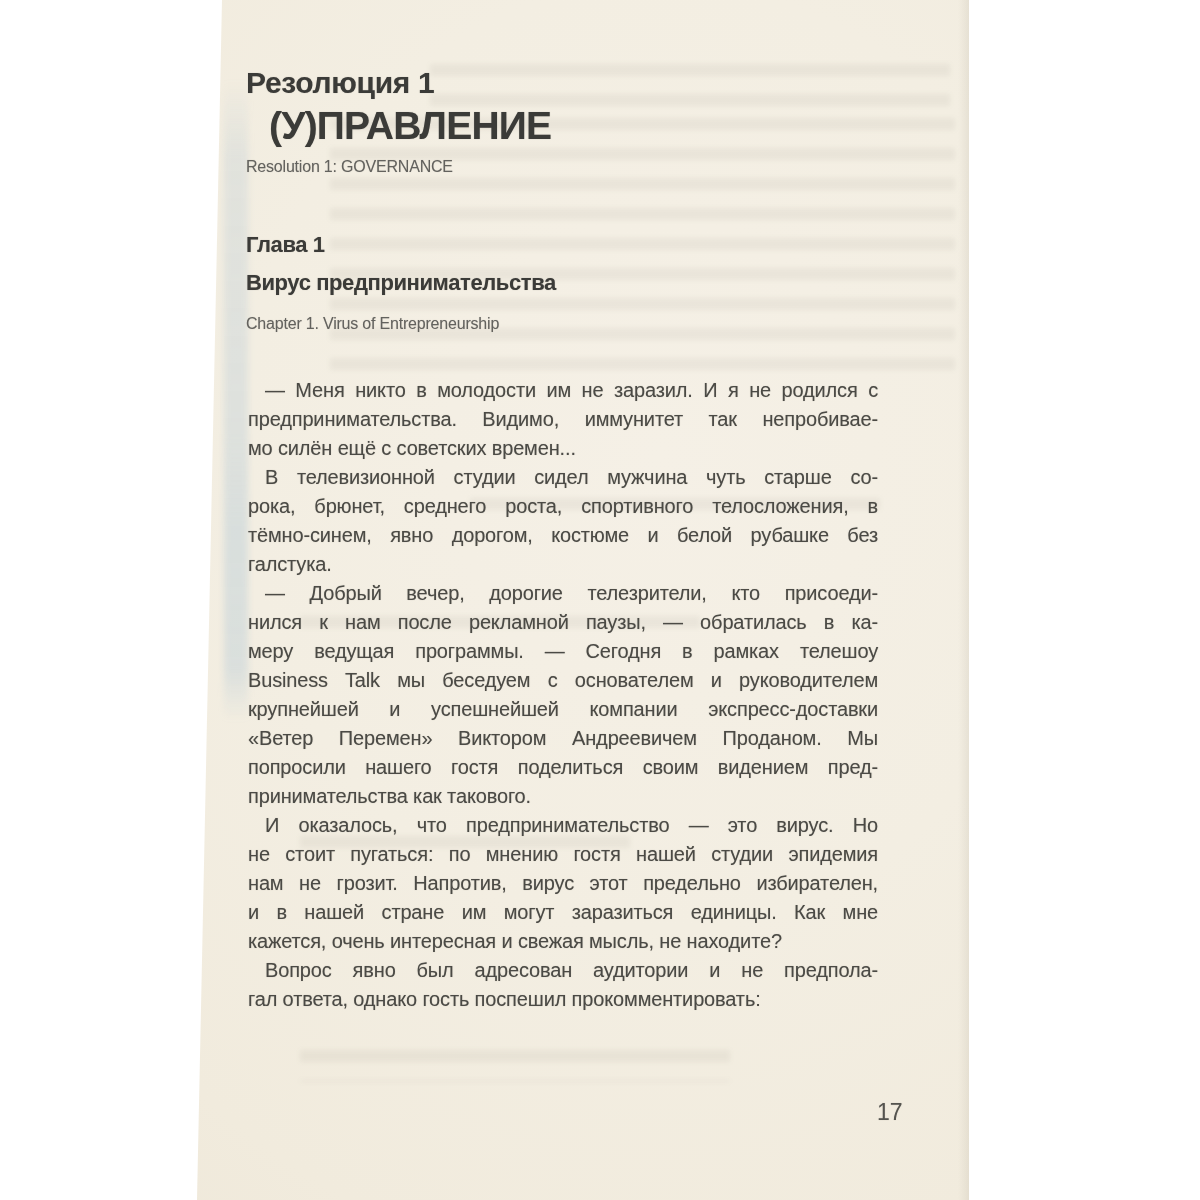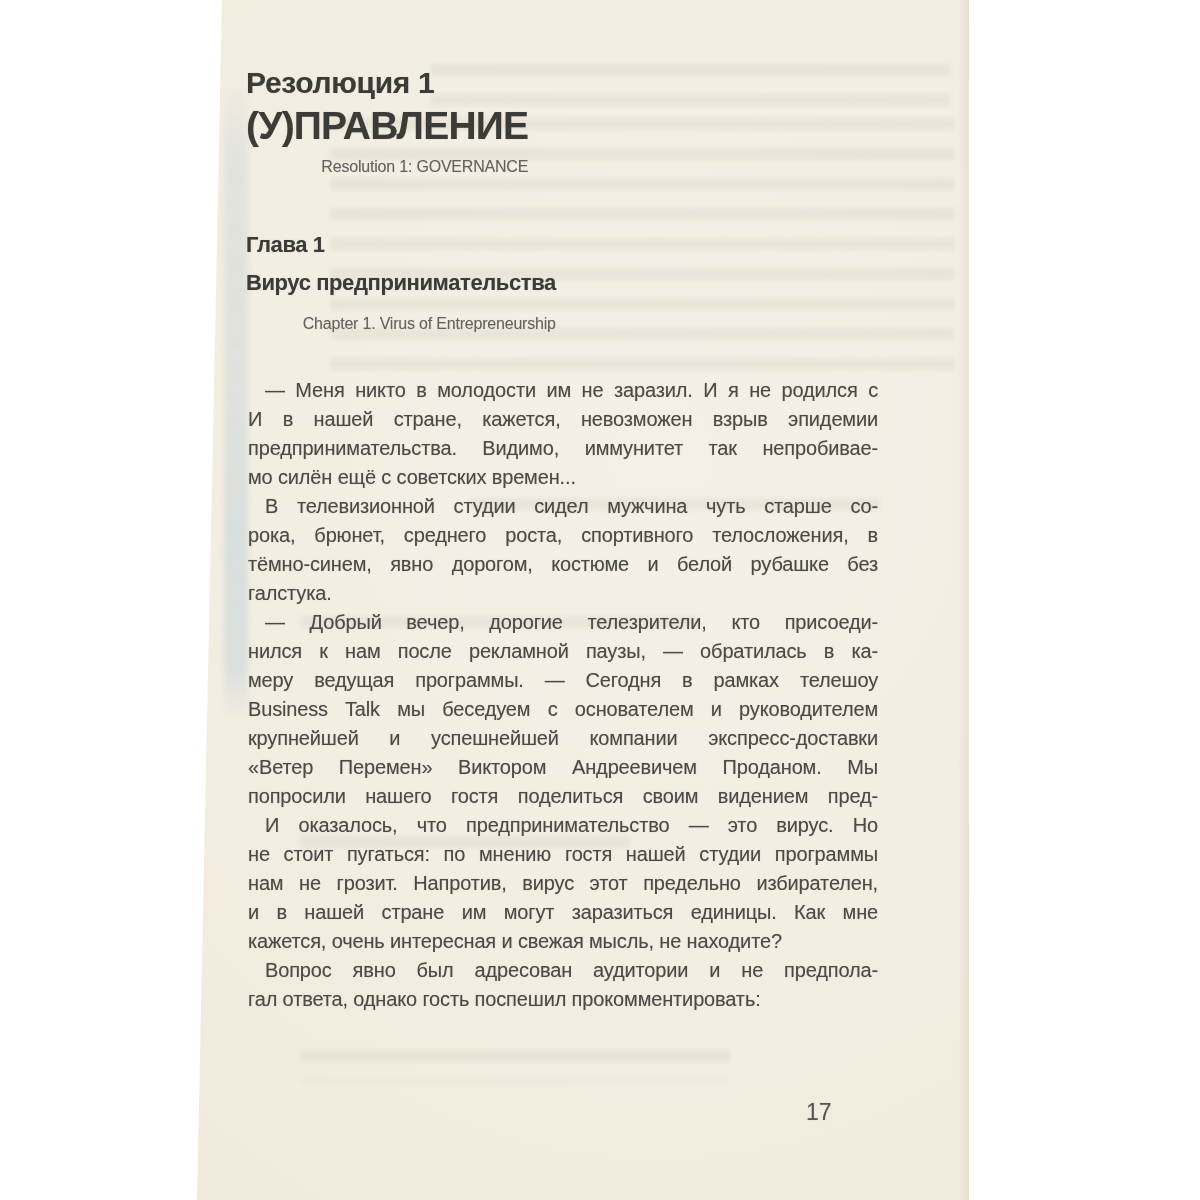--- a/index.html
+++ b/index.html
@@ -58,26 +58,26 @@
   .section-head { position: absolute; left: 246px; top: 64px; }
   .sec-line1 {
     font-size: 30px; font-weight: bold; line-height: 38px;
     letter-spacing: -0.3px; color: var(--heading-text, #3b3b38);
     text-shadow: 0 0 1px rgba(59,59,56,0.35);
   }
   .sec-line2 {
     font-size: 39px; font-weight: bold; line-height: 47px;
     letter-spacing: -0.8px; color: var(--heading-text, #3b3b38);
     text-shadow: 0 0 1px rgba(59,59,56,0.35);
+    margin-left: 23px;
   }
   .sub-en {
     font-size: 16px; line-height: 20px; letter-spacing: -0.2px;
     color: var(--subtitle-text, #63625e);
     text-shadow: 0 0 1px rgba(99,98,94,0.3);
-    text-align: right;
   }
   .section-head .sub-en { margin-top: 8px; }
 
   .chapter-head { position: absolute; left: 246px; top: 226px; }
   .ch-line1, .ch-line2 {
     font-size: 22px; font-weight: bold; line-height: 38px;
     letter-spacing: -0.4px; color: var(--heading-text, #3b3b38);
     text-shadow: 0 0 1px rgba(59,59,56,0.35);
   }
   .chapter-head .sub-en { margin-top: 12px; }
@@ -87,21 +87,21 @@
     font-size: 20px; line-height: 29px; letter-spacing: -0.15px;
     color: var(--body-text, #4b4a45);
     text-align: justify; text-align-last: justify;
     text-shadow: 0 0 1px rgba(75,74,69,0.35);
     white-space: normal;
   }
   .pline.first { text-indent: 17px; }
   .pline.last  { text-align-last: left; }
 
   .page-num {
-    position: absolute; left: 806px; top: 1099px;
+    position: absolute; left: 877px; top: 1099px;
     font-size: 23px; color: var(--pagenum-text, #55544f);
     text-shadow: 0 0 1px rgba(85,84,79,0.3);
   }
 </style>
 </head>
 <body>
 
 <div class="canvas">
   <div class="paper">
 
@@ -122,42 +122,42 @@
 
     <div class="chapter-head">
       <div class="ch-line1">Глава 1</div>
       <div class="ch-line2">Вирус предпринимательства</div>
       <div class="sub-en">Chapter 1. Virus of Entrepreneurship</div>
     </div>
 
     <main class="body-text">
         <div class="para">
           <div class="pline first">— Меня никто в молодости им не заразил. И я не родился с</div>
-          <div class="pline">И в нашей стране, кажется, невозможен взрыв эпидемии</div>
           <div class="pline">предпринимательства. Видимо, иммунитет так непробивае-</div>
           <div class="pline last">мо силён ещё с советских времен...</div>
         </div>
         <div class="para">
           <div class="pline first">В телевизионной студии сидел мужчина чуть старше со-</div>
           <div class="pline">рока, брюнет, среднего роста, спортивного телосложения, в</div>
           <div class="pline">тёмно-синем, явно дорогом, костюме и белой рубашке без</div>
           <div class="pline last">галстука.</div>
         </div>
         <div class="para">
           <div class="pline first">— Добрый вечер, дорогие телезрители, кто присоеди-</div>
           <div class="pline">нился к нам после рекламной паузы, — обратилась в ка-</div>
           <div class="pline">меру ведущая программы. — Сегодня в рамках телешоу</div>
           <div class="pline">Business Talk мы беседуем с основателем и руководителем</div>
           <div class="pline">крупнейшей и успешнейшей компании экспресс-доставки</div>
           <div class="pline">«Ветер Перемен» Виктором Андреевичем Проданом. Мы</div>
           <div class="pline">попросили нашего гостя поделиться своим видением пред-</div>
+          <div class="pline last">принимательства как такового.</div>
         </div>
         <div class="para">
           <div class="pline first">И оказалось, что предпринимательство — это вирус. Но</div>
-          <div class="pline">не стоит пугаться: по мнению гостя нашей студии программы</div>
+          <div class="pline">не стоит пугаться: по мнению гостя нашей студии эпидемия</div>
           <div class="pline">нам не грозит. Напротив, вирус этот предельно избирателен,</div>
           <div class="pline">и в нашей стране им могут заразиться единицы. Как мне</div>
           <div class="pline last">кажется, очень интересная и свежая мысль, не находите?</div>
         </div>
         <div class="para">
           <div class="pline first">Вопрос явно был адресован аудитории и не предпола-</div>
           <div class="pline last">гал ответа, однако гость поспешил прокомментировать:</div>
         </div>
       </main>
 

